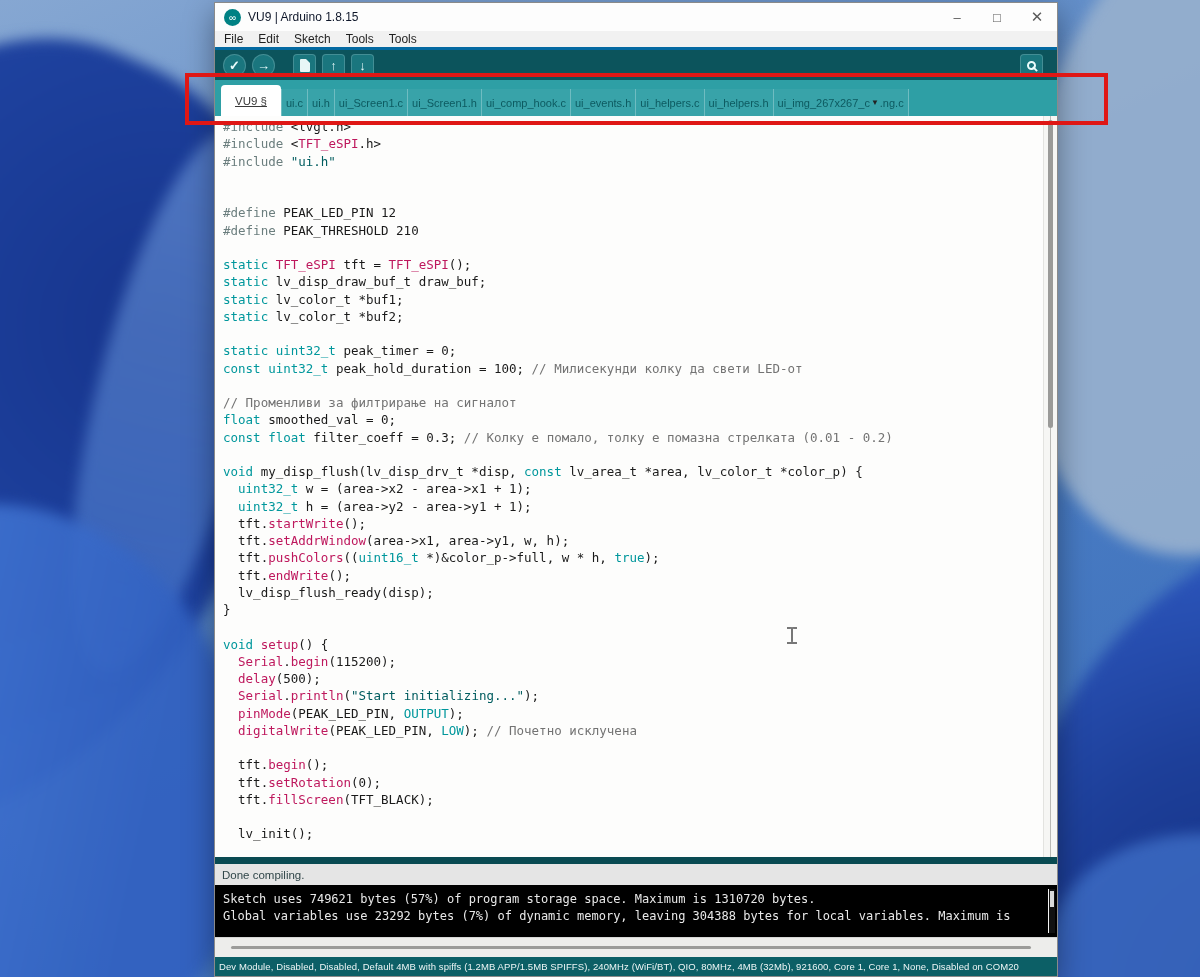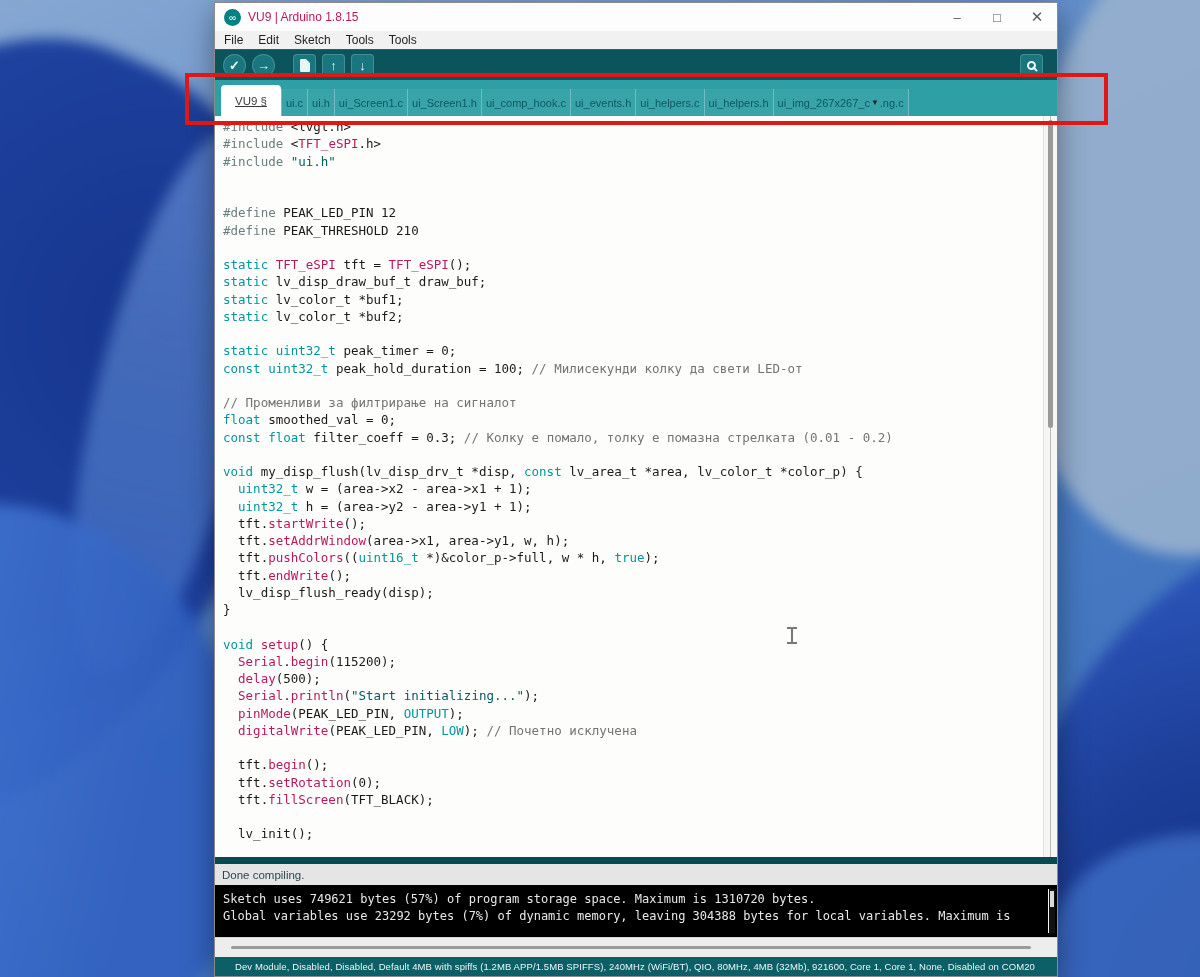--- a/index.html
+++ b/index.html
@@ -22,28 +22,28 @@
       transform:rotate(20deg); background:#3e6ec6; opacity:.8; }
 
   
   .window { position:absolute; left:214px; top:2px; width:844px; height:975px;
             display:flex; flex-direction:column; background:#fff;
             border:1px solid #8a8a8a; box-shadow:0 10px 28px rgba(0,0,0,.38); }
 
   .titlebar { height:28px; background:#fdfdfd; display:flex; align-items:center; flex:0 0 28px; }
   .app-icon { width:17px; height:17px; margin:0 7px 0 9px; border-radius:50%; background:#008184;
               color:#fff; font-size:10px; display:flex; align-items:center; justify-content:center; }
-  .title-text { font-size:12px; color:#be185d; }
+  .title-text { font-size:12px; color:#0f172a; }
   .tb-spacer { flex:1; }
   .win-btn { width:40px; height:100%; display:flex; align-items:center; justify-content:center;
              color:#5a5a5a; font-size:13px; cursor:pointer; }
   .win-btn.close { font-size:15px; }
 
   .menubar { height:19px; flex:0 0 19px; background:#f1f1f1; display:flex; align-items:center;
-             padding-left:9px; gap:15px; border-bottom:1px solid #0369a1; }
+             padding-left:9px; gap:15px; border-bottom:3px solid #0369a1; }
   .menu-item { font-size:12px; color:#1f1f1f; cursor:pointer; }
 
   .toolbar { height:30px; flex:0 0 30px; background:#0c545c; display:flex; align-items:center;
              padding:0 8px; }
   .tb-group { display:flex; align-items:center; }
   .tb-btn { width:23px; height:23px; margin-right:6px; background:#1a767e; border:1px solid rgba(255,255,255,.18);
             display:flex; align-items:center; justify-content:center; cursor:pointer; color:#eafcfc; }
   .tb-btn.round { border-radius:50%; }
   .tb-btn.square { border-radius:4px; }
   .tb-btn.gap { margin-left:12px; }
@@ -94,21 +94,21 @@
              color:#e8e8e8; padding:6px 14px 0 8px; }
   .console-line { white-space:pre; }
   .console-scroll { position:absolute; right:2px; top:4px; bottom:4px; width:7px; background:#111;
                     border-left:1px solid #f2f2f2; }
   .console-scroll .thumb { position:absolute; right:1px; top:2px; width:4px; height:16px; background:#d9d9d9; }
 
   .hstrip { flex:0 0 20px; background:#ededeb; position:relative; border-top:1px solid #d7d7d5; }
   .h-thumb { position:absolute; left:16px; right:26px; top:8px; height:3px; background:#9b9b99;
              border-radius:2px; cursor:pointer; }
 
-  .boardbar { flex:0 0 19px; background:#0c5f66; display:flex; align-items:center; padding-left:20px;
+  .boardbar { flex:0 0 19px; background:#0c5f66; display:flex; align-items:center; padding-left:4px;
               overflow:hidden; }
   .board-text { font-size:9.5px; color:#eef6f6; white-space:nowrap; letter-spacing:.1px; }
 
   
   .annotation-rect { position:absolute; left:185px; top:73px; width:923px; height:52px;
                      border:4px solid #df1715; z-index:40; pointer-events:none; }
   .ibeam { position:absolute; left:786px; top:626px; width:12px; height:19px; z-index:50; }
   .ibeam .stem { position:absolute; left:5px; top:2px; width:2px; height:15px; background:#777;
                  box-shadow:0 0 1px #fff; }
   .ibeam .cap { position:absolute; left:1px; width:10px; height:2px; background:#777; box-shadow:0 0 1px #fff; }

